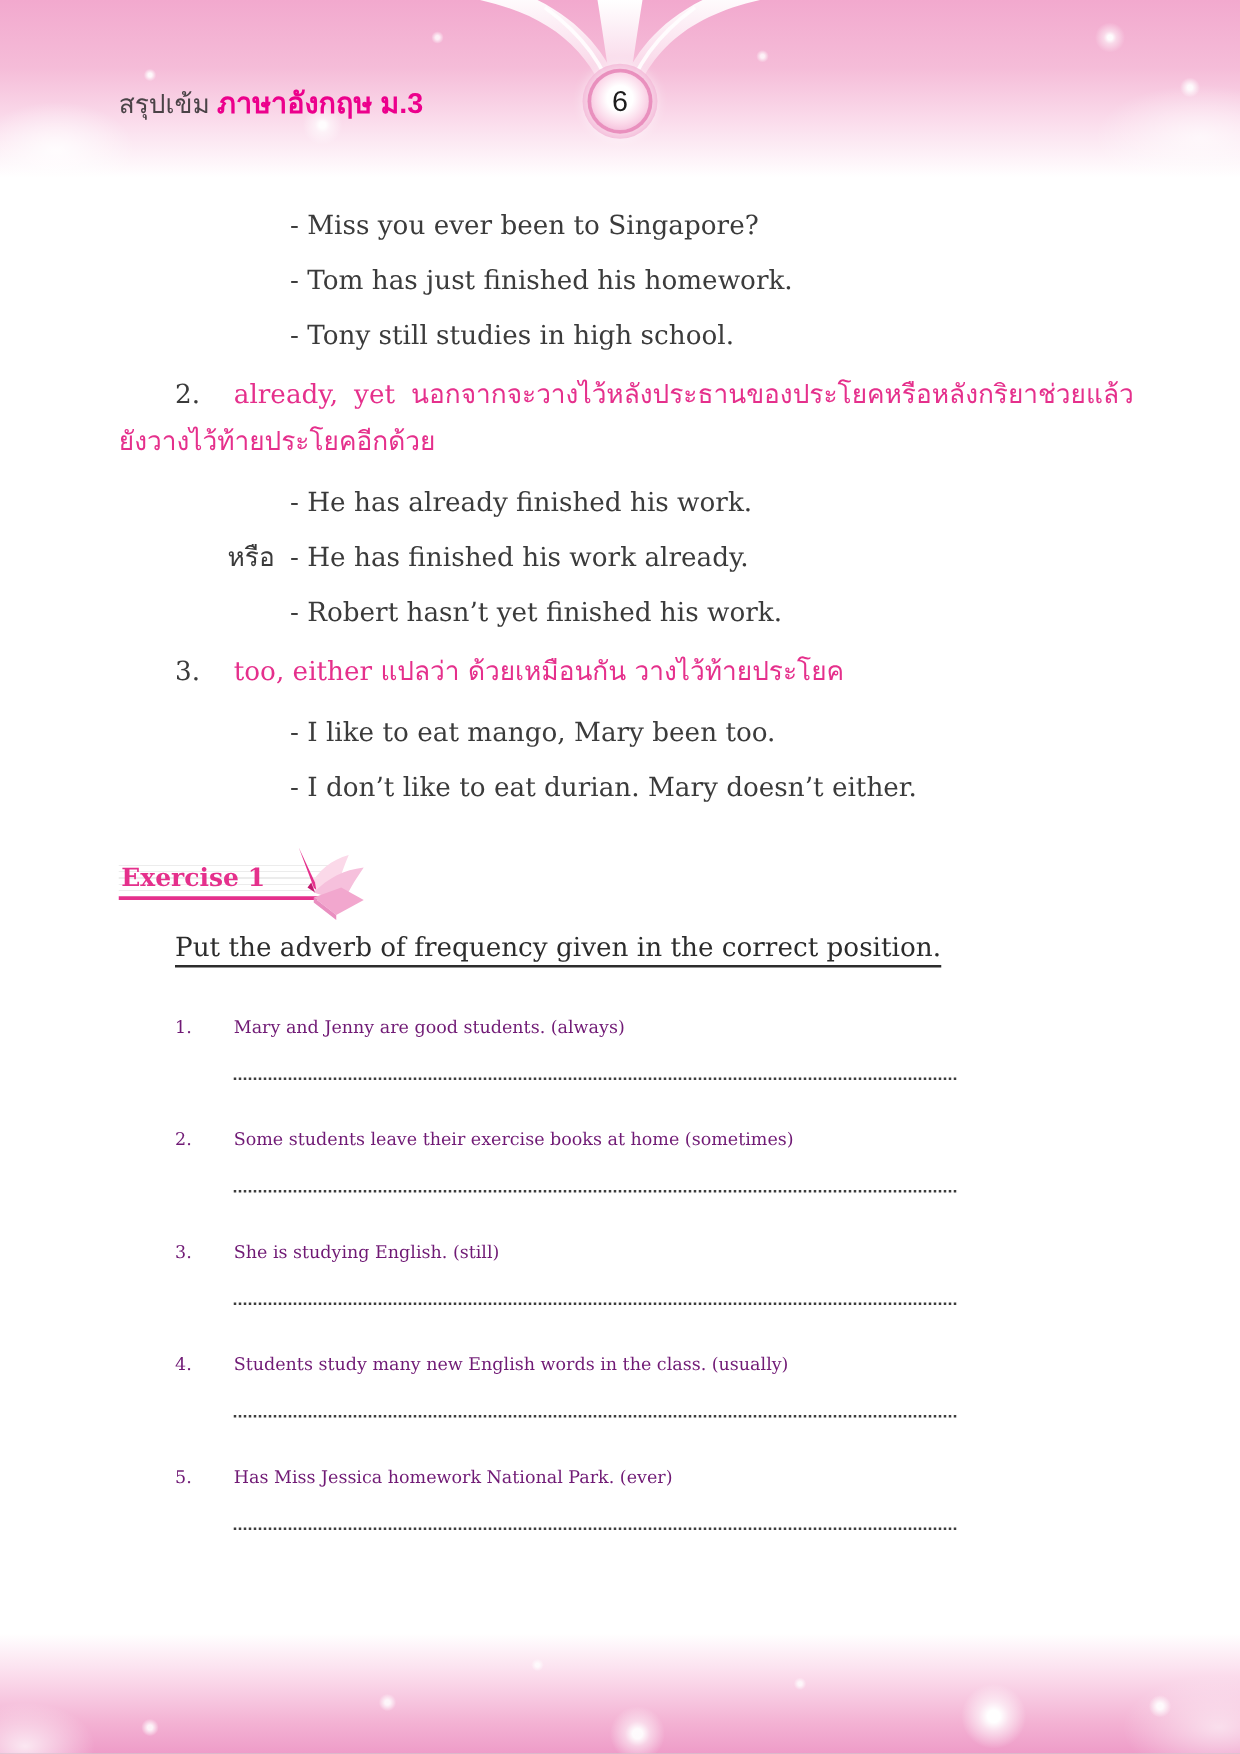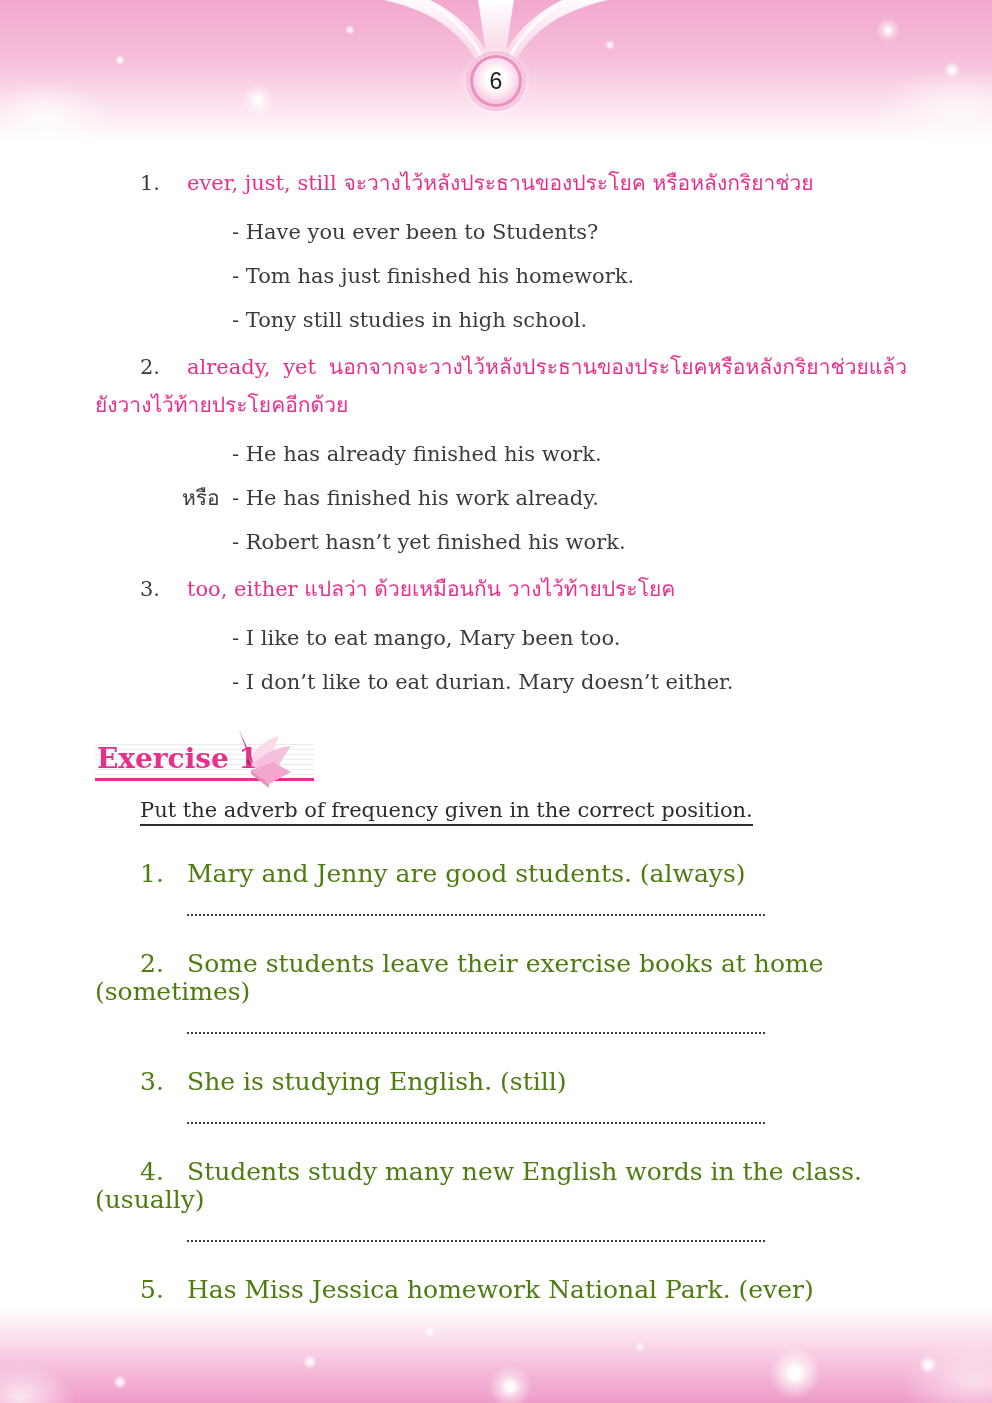--- a/index.html
+++ b/index.html
@@ -55,32 +55,32 @@
   }
   .rule-num{display:inline-block;width:47px;color:#3b3b3b;text-indent:0;}
   .example{
     position:relative;margin:16px 0 0 137px;font-size:21px;line-height:28px;color:#3b3b3b;
   }
   .example .prefix{position:absolute;left:-50px;top:0;width:46px;color:#3b3b3b;}
 
   .exercise-heading{position:relative;margin-top:44px;height:54px;}
   .exercise-title{
     display:inline-block;position:relative;z-index:1;
-    font-size:28px;font-weight:bold;color:#e5308c;
+    font-size:20px;font-weight:bold;color:#e5308c;
     padding:2px 56px 3px 2px;border-bottom:3px solid #e5308c;
     background:repeating-linear-gradient(180deg,rgba(0,0,0,0) 0 4px,#ececec 4px 5px);
   }
   .exercise-icon{position:absolute;left:130px;top:-12px;z-index:2;}
 
   .instruction{
     display:inline-block;margin:4px 0 0 45px;font-size:21px;font-weight:normal;color:#2c2c2c;
     border-bottom:2px solid #2c2c2c;padding-bottom:2px;
   }
 
-  .question{margin:34px 0 0 0;text-indent:45px;font-size:25px;line-height:28px;color:#4d7c0f;}
+  .question{margin:34px 0 0 0;text-indent:45px;font-size:14px;line-height:28px;color:#701a75;}
   .question:first-of-type{margin-top:16px;}
   .q-num{display:inline-block;width:47px;text-indent:0;}
   .answer-line{
     height:0;border-bottom:2px dotted #3c3c3c;width:578px;margin:26px 0 0 92px;
   }
 
   
   .page-footer{
     position:absolute;left:0;bottom:0;width:992px;height:96px;
     background:
@@ -116,35 +116,36 @@
       <path d="M18,0 C80,14 112,45 126,100 L134,100 C148,45 180,14 242,0 L196,0 C160,18 140,44 130,72 C120,44 100,18 64,0 Z" fill="url(#wingGrad)"></path>
       <path d="M112,0 C120,50 122,70 130,108 C138,70 140,50 148,0 Z" fill="url(#dropGrad)"></path>
       <path d="M70,6 C100,28 118,52 128,86" fill="none" stroke="rgba(255,255,255,0.85)" stroke-width="3"></path>
       <path d="M190,6 C160,28 142,52 132,86" fill="none" stroke="rgba(255,255,255,0.85)" stroke-width="3"></path>
       <circle cx="130" cy="81" r="30" fill="#f0a6cc" opacity="0.85"></circle>
       <circle cx="130" cy="81" r="24" fill="#fbe4f1" stroke="#e387b7" stroke-width="3"></circle>
       <path d="M130,59 A22,22 0 0 1 151,75" fill="none" stroke="#eda4ca" stroke-width="5"></path>
       <path d="M112,92 A22,22 0 0 0 138,101" fill="none" stroke="#eda4ca" stroke-width="5"></path>
     </svg>
 
+    <div class="header-left">
+      <span class="thin">สรุปเข้ม</span>
+      <span class="brand">ภาษาอังกฤษ ม.3</span>
+    </div>
 
     <div class="page-number-badge">
       <span>6</span>
     </div>
 
   </header>
 
   <main class="content">
 
     
-    <p class="rule-head">
-      <span class="rule-num">1.</span><span>ever, just, still จะวางไว้หลังประธานของประโยค หรือหลังกริยาช่วย</span>
-    </p>
-    <p class="example">
-      <span class="prefix"></span><span>- Have you ever been to Students?</span>
+    <p class="example">
+      <span class="prefix"></span><span>- Miss you ever been to Singapore?</span>
     </p>
     <p class="example">
       <span class="prefix"></span><span>- Tom has just finished his homework.</span>
     </p>
     <p class="example">
       <span class="prefix"></span><span>- Tony still studies in high school.</span>
     </p>
 
     
     <p class="rule-head">

